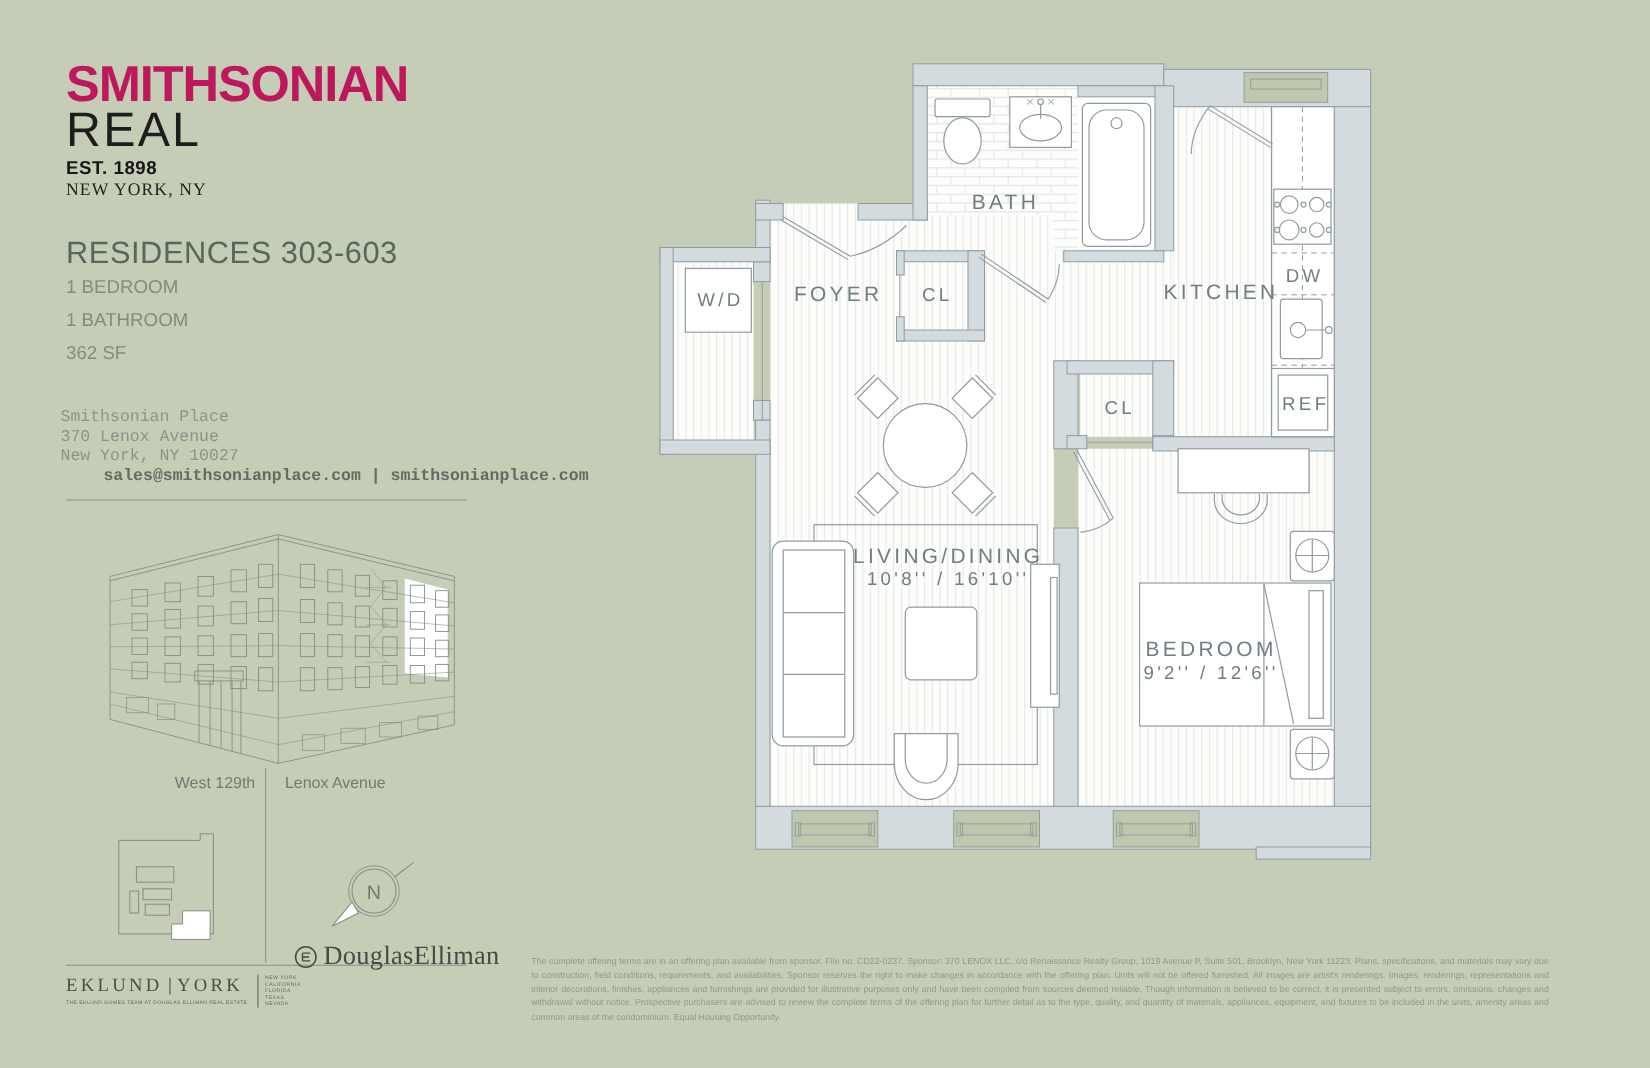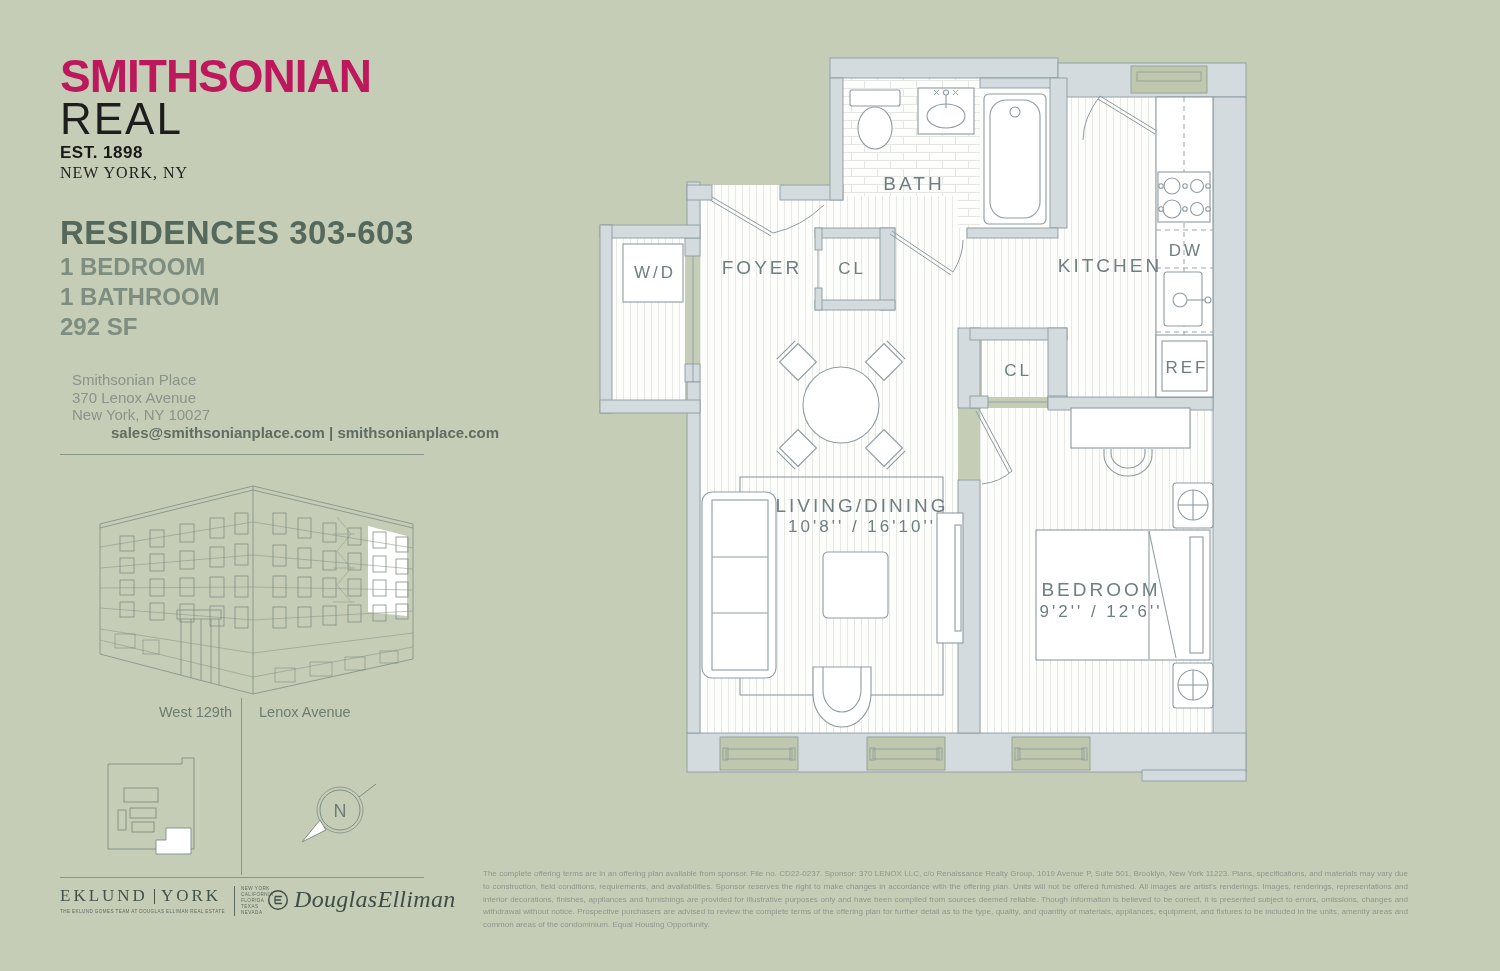--- a/index.html
+++ b/index.html
@@ -6,22 +6,22 @@
   body{width:1500px;height:971px;position:relative;overflow:hidden;
        background:#c6cdb7;font-family:"Liberation Sans",sans-serif;}
   .abs{position:absolute;}
 
   
   .logo-line1{font-size:46px;font-weight:700;letter-spacing:-1px;color:#be185d;line-height:1.0;}
   .logo-line2{font-size:44px;font-weight:400;letter-spacing:2px;color:#1d1d1d;line-height:0.92;}
   .logo-est{font-size:17px;font-weight:700;letter-spacing:.5px;color:#181818;margin-top:4px;}
   .logo-loc{font-family:"Liberation Serif",serif;font-size:16px;letter-spacing:1px;color:#222;margin-top:1px;}
 
-  .res-title{font-size:33px;font-weight:700;letter-spacing:.5px;color:#54685b;}
-  .res-line{font-size:24px;font-weight:700;color:#7d8d7f;line-height:30px;}
+  .res-title{font-size:28px;font-weight:400;letter-spacing:.5px;color:#54685b;}
+  .res-line{font-size:17px;font-weight:400;color:#7d8d7f;line-height:30px;}
 
   .addr{font-size:15px;color:#8a938a;line-height:17.5px;}
   .addr-links{font-size:15px;font-weight:700;color:#5f6d62;line-height:18px;margin-left:39px;}
 
   .hr{height:1px;background:#8a9589;width:364px;left:60px;}
   .vdiv{width:1px;background:#8a9589;}
 
   .street{font-size:14.5px;color:#6d7c71;}
 
   .ek-name{font-family:"Liberation Serif",serif;font-size:17px;letter-spacing:3px;color:#43534a;display:flex;align-items:center;gap:6px;}
@@ -46,24 +46,24 @@
   <div class="logo-line1">SMITHSONIAN</div>
   <div class="logo-line2">REAL</div>
   <div class="logo-est">EST. 1898</div>
   <div class="logo-loc">NEW YORK, NY</div>
 </div>
 
 <div class="abs" style="left:60px;top:214px;">
   <div class="res-title">RESIDENCES 303-603</div>
   <div class="res-line">1 BEDROOM</div>
   <div class="res-line">1 BATHROOM</div>
-  <div class="res-line">292 SF</div>
+  <div class="res-line">362 SF</div>
 </div>
 
-<div class="abs" style="left:72px;top:371px;">
+<div class="abs" style="left:55px;top:371px;font-family:Liberation Mono, monospace;">
   <div class="addr">Smithsonian Place</div>
   <div class="addr">370 Lenox Avenue</div>
   <div class="addr">New York, NY 10027</div>
   <div class="addr-links">sales@smithsonianplace.com | smithsonianplace.com</div>
 </div>
 
 <div class="abs hr" style="top:454px;"></div>
 
 <svg class="abs" style="left:85px;top:462px;" width="330" height="240" viewBox="0 0 330 240">
   <g stroke="#7e8e83" stroke-width="0.8" fill="none">
@@ -192,21 +192,21 @@
   </div>
   <div class="ek-regions">
     <div>NEW YORK</div>
     <div>CALIFORNIA</div>
     <div>FLORIDA</div>
     <div>TEXAS</div>
     <div>NEVADA</div>
   </div>
 </div>
 
-<div class="abs de-wrap" style="left:267px;top:886px;font-style:italic;">
+<div class="abs de-wrap" style="left:267px;top:856px;">
   <svg width="22" height="22" viewBox="0 0 22 22">
     <circle cx="11" cy="11" r="9.3" fill="none" stroke="#3e4e45" stroke-width="1.4"></circle>
     <path d="M8,7.5 H15 M8,11 H14 M8,14.5 H15 M8,7.5 V14.5" stroke="#3e4e45" stroke-width="1.3" fill="none"></path>
   </svg>
   <span class="de-text">DouglasElliman</span>
 </div>
 
 <svg class="abs" style="left:595px;top:40px;" width="660" height="750" viewBox="595 40 660 750">
   <defs>
     <pattern id="planks" width="7" height="12" patternUnits="userSpaceOnUse">

